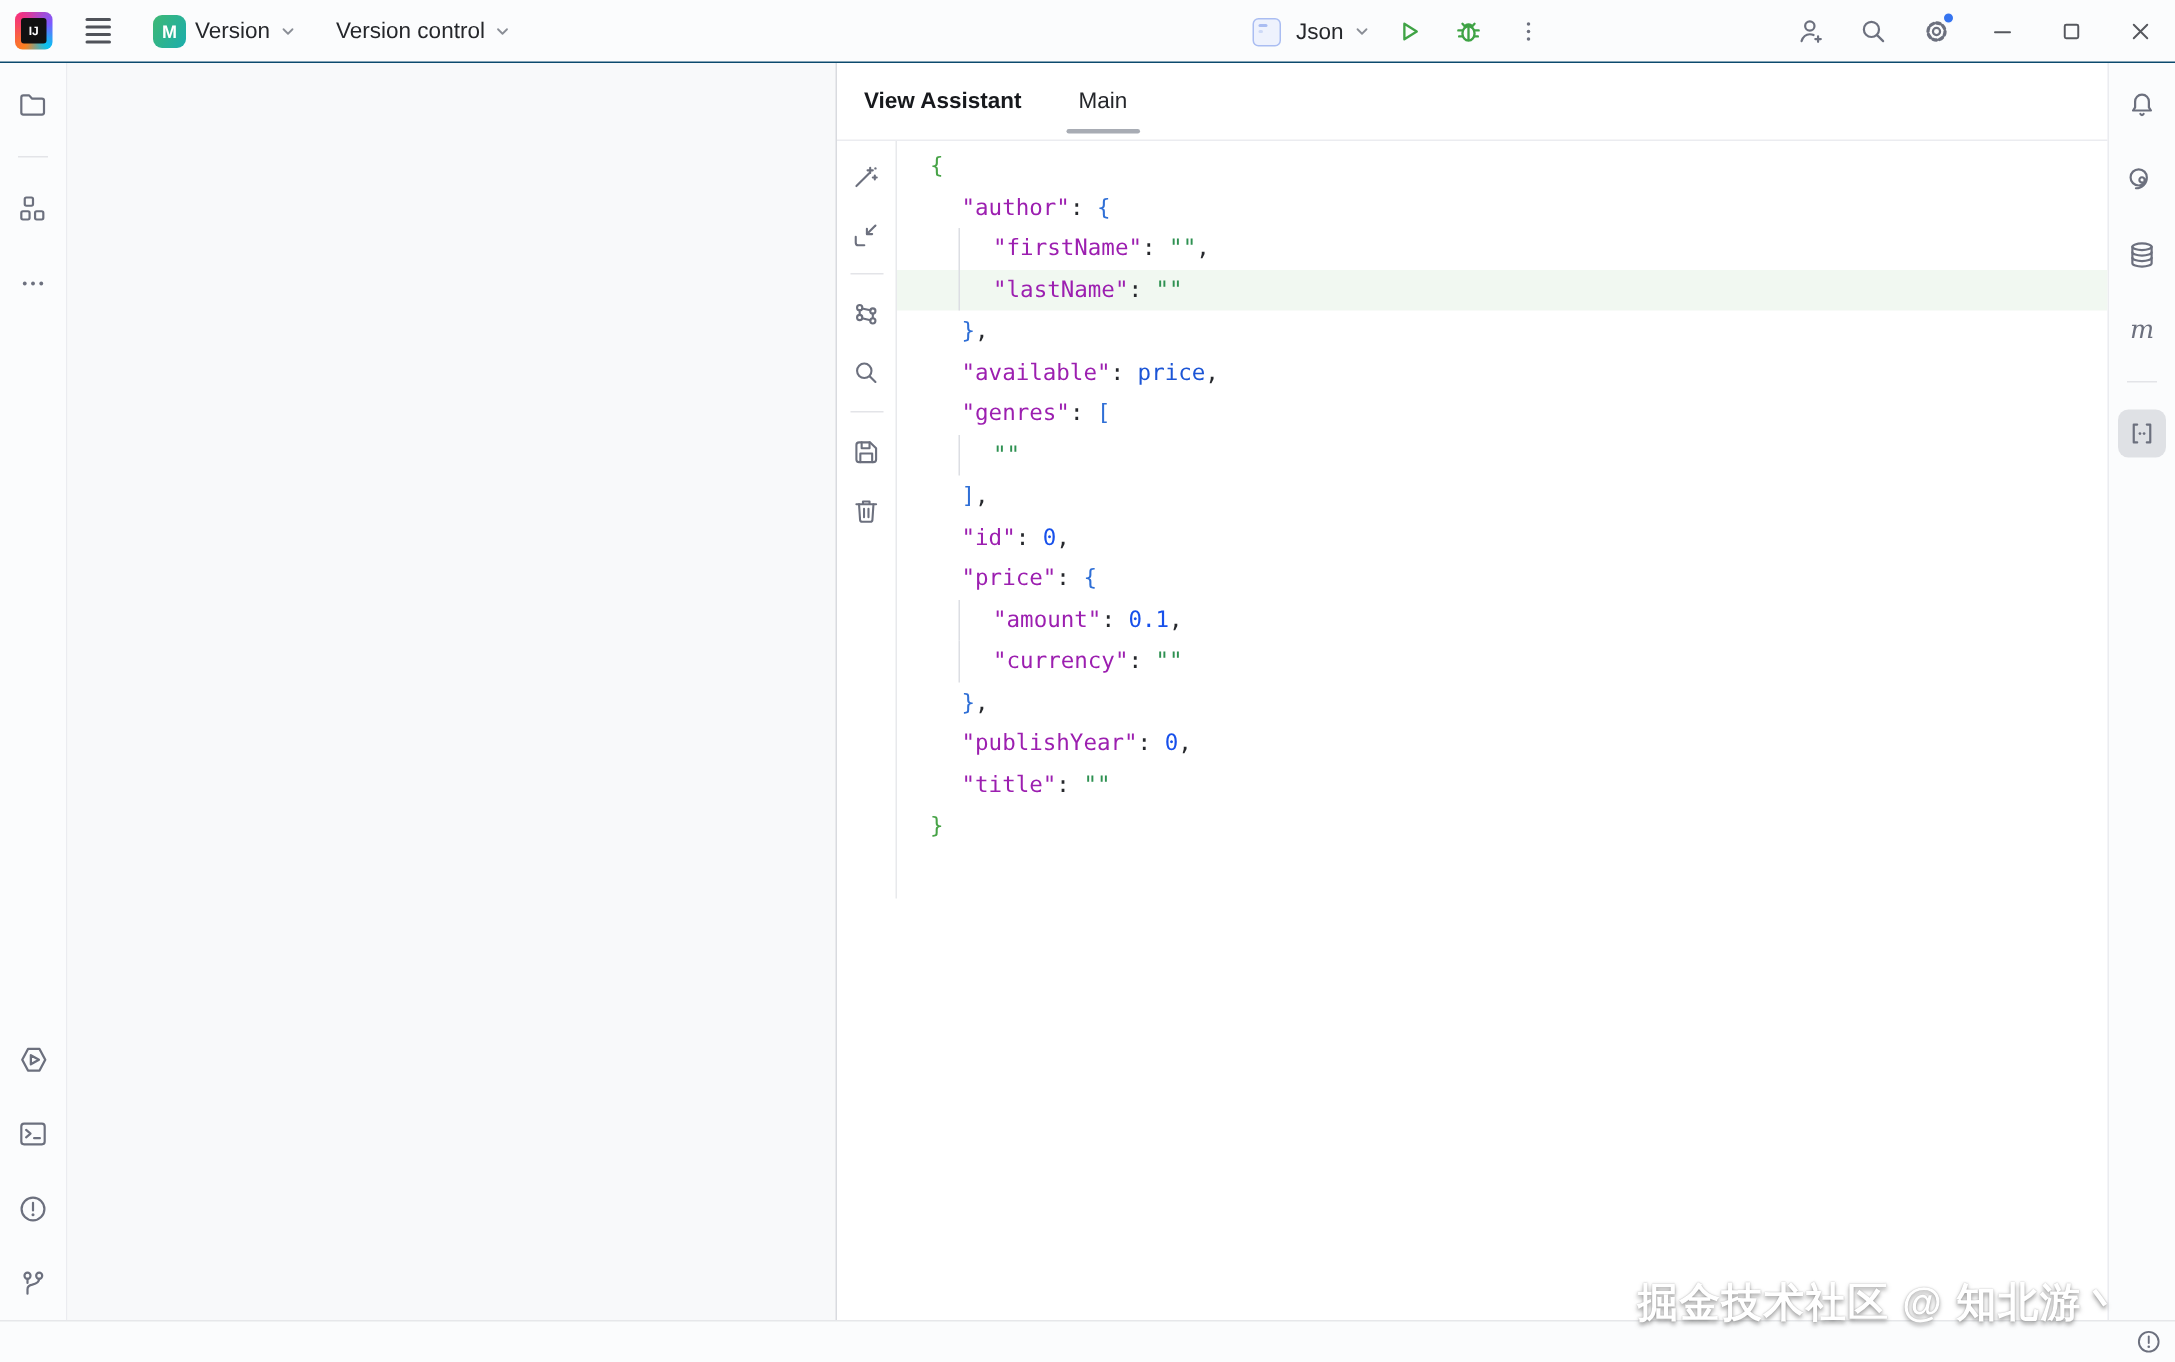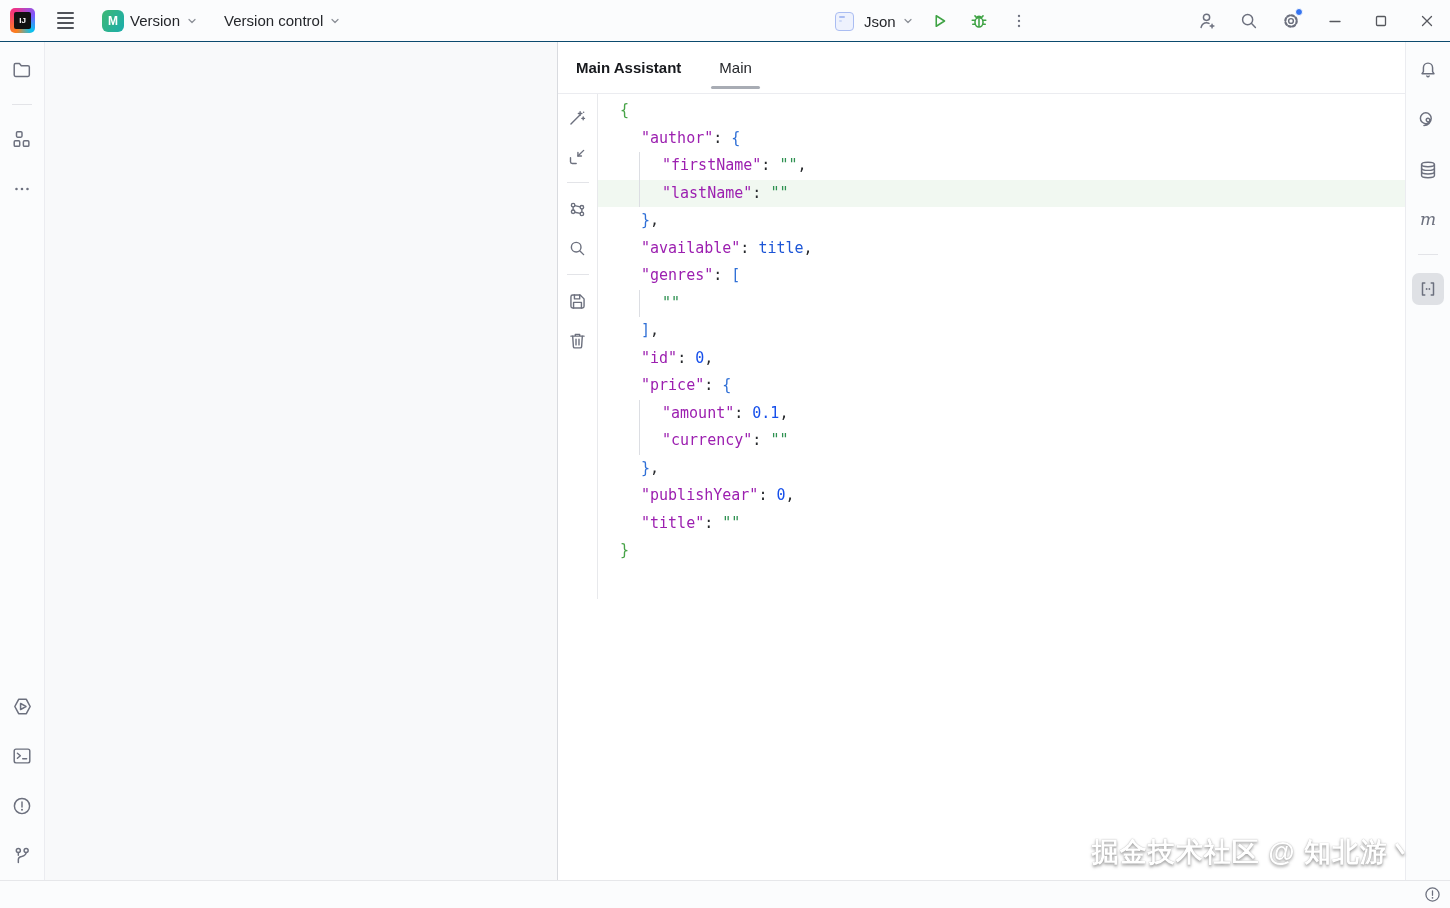--- a/index.html
+++ b/index.html
@@ -77,21 +77,21 @@
   .tok-keyword { color:#1c55d6; }
   .tok-brace-green { color:#47a347; }
   .tok-brace-blue { color:#2f6fd6; }
   .tok-punct { color:#26282c; }
 
   
   .statusbar { height:28px; flex:0 0 28px; background:#fbfcfd; border-top:1px solid #e6e7ea;
                display:flex; align-items:center; justify-content:flex-end; padding-right:8px; }
 
   
-  .watermark { position:absolute; right:34px; bottom:38px; font-size:27px; font-weight:bold; color:#ffffff;
+  .watermark { position:absolute; right:34px; bottom:22px; font-size:27px; font-weight:bold; color:#ffffff;
                text-shadow:0 2px 3px rgba(90,90,90,.55), 0 0 1px rgba(120,120,120,.6);
                letter-spacing:1px; pointer-events:none; z-index:10; }
 
   svg { display:block; }
   .ic { stroke:#6c707e; fill:none; stroke-width:1.6; stroke-linecap:round; stroke-linejoin:round; }
   .ic-green { stroke:#3fa345; fill:none; stroke-width:1.7; stroke-linecap:round; stroke-linejoin:round; }
   .ic-gray-fill { fill:#6c707e; stroke:none; }
   .ic-win { stroke:#56585e; fill:none; stroke-width:1.3; stroke-linecap:round; }
   .ic-chev { stroke:#8a8e96; fill:none; stroke-width:1.6; stroke-linecap:round; stroke-linejoin:round; }
 </style>
@@ -247,21 +247,21 @@
             <path d="M16.5 8.2c0 3-2.6 3.7-5 4.3-1.9.4-3.5 1.1-3.5 3.3V19 M8 8.2v3"></path>
           </svg>
         </div>
       </div>
     </div>
 
     <div class="editor-empty"></div>
 
     <div class="panel">
       <div class="panel-header">
-        <span class="panel-title">Main Assistant</span>
+        <span class="panel-title">View Assistant</span>
         <span class="panel-tab">
           <span>Main</span>
           <span class="tab-underline"></span>
         </span>
       </div>
       <div class="panel-body">
         <div class="panel-toolbar">
           <div class="ptb-btn">
             <svg width="21" height="21" viewBox="0 0 24 24" class="ic">
               <path d="M4.5 19.5 L14.5 9.5"></path>
@@ -308,21 +308,21 @@
               <path d="M10.3 10.5v6.5 M13.7 10.5v6.5"></path>
             </svg>
           </div>
         </div>
         <div class="code-area">
             <div class="code-line"><span class="code-content" style="padding-left: 22px;"><span class="tok-brace-green">{</span></span></div>
             <div class="code-line"><span class="code-content" style="padding-left: 43px;"><span class="tok-key">"author"</span><span class="tok-punct">: </span><span class="tok-brace-blue">{</span></span></div>
             <div class="code-line"><span class="indent-guide" style="left: 41px;"></span><span class="code-content" style="padding-left: 64px;"><span class="tok-key">"firstName"</span><span class="tok-punct">: </span><span class="tok-string">""</span><span class="tok-punct">,</span></span></div>
             <div class="code-line highlight"><span class="indent-guide" style="left: 41px;"></span><span class="code-content" style="padding-left: 64px;"><span class="tok-key">"lastName"</span><span class="tok-punct">: </span><span class="tok-string">""</span></span></div>
             <div class="code-line"><span class="code-content" style="padding-left: 43px;"><span class="tok-brace-blue">}</span><span class="tok-punct">,</span></span></div>
-            <div class="code-line"><span class="code-content" style="padding-left: 43px;"><span class="tok-key">"available"</span><span class="tok-punct">: </span><span class="tok-keyword">title</span><span class="tok-punct">,</span></span></div>
+            <div class="code-line"><span class="code-content" style="padding-left: 43px;"><span class="tok-key">"available"</span><span class="tok-punct">: </span><span class="tok-keyword">price</span><span class="tok-punct">,</span></span></div>
             <div class="code-line"><span class="code-content" style="padding-left: 43px;"><span class="tok-key">"genres"</span><span class="tok-punct">: </span><span class="tok-brace-blue">[</span></span></div>
             <div class="code-line"><span class="indent-guide" style="left: 41px;"></span><span class="code-content" style="padding-left: 64px;"><span class="tok-string">""</span></span></div>
             <div class="code-line"><span class="code-content" style="padding-left: 43px;"><span class="tok-brace-blue">]</span><span class="tok-punct">,</span></span></div>
             <div class="code-line"><span class="code-content" style="padding-left: 43px;"><span class="tok-key">"id"</span><span class="tok-punct">: </span><span class="tok-number">0</span><span class="tok-punct">,</span></span></div>
             <div class="code-line"><span class="code-content" style="padding-left: 43px;"><span class="tok-key">"price"</span><span class="tok-punct">: </span><span class="tok-brace-blue">{</span></span></div>
             <div class="code-line"><span class="indent-guide" style="left: 41px;"></span><span class="code-content" style="padding-left: 64px;"><span class="tok-key">"amount"</span><span class="tok-punct">: </span><span class="tok-number">0.1</span><span class="tok-punct">,</span></span></div>
             <div class="code-line"><span class="indent-guide" style="left: 41px;"></span><span class="code-content" style="padding-left: 64px;"><span class="tok-key">"currency"</span><span class="tok-punct">: </span><span class="tok-string">""</span></span></div>
             <div class="code-line"><span class="code-content" style="padding-left: 43px;"><span class="tok-brace-blue">}</span><span class="tok-punct">,</span></span></div>
             <div class="code-line"><span class="code-content" style="padding-left: 43px;"><span class="tok-key">"publishYear"</span><span class="tok-punct">: </span><span class="tok-number">0</span><span class="tok-punct">,</span></span></div>
             <div class="code-line"><span class="code-content" style="padding-left: 43px;"><span class="tok-key">"title"</span><span class="tok-punct">: </span><span class="tok-string">""</span></span></div>

